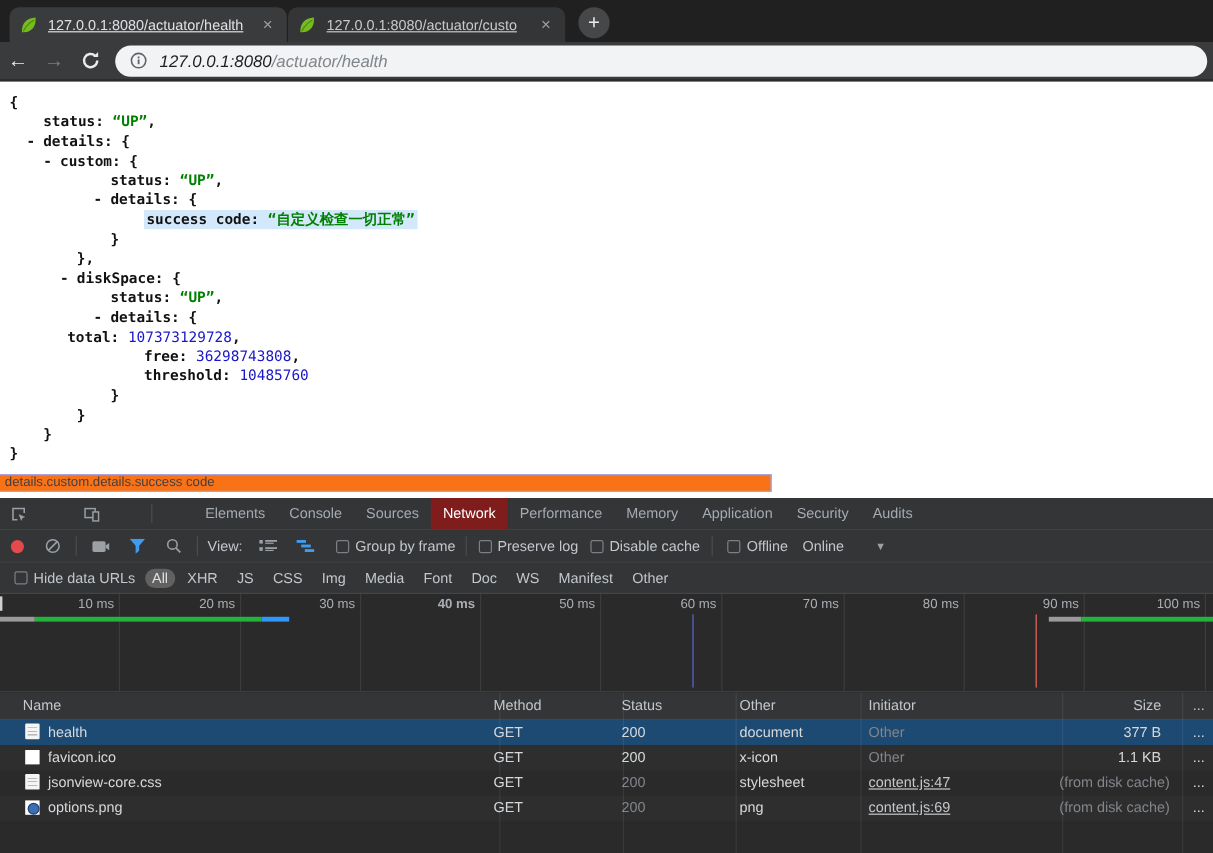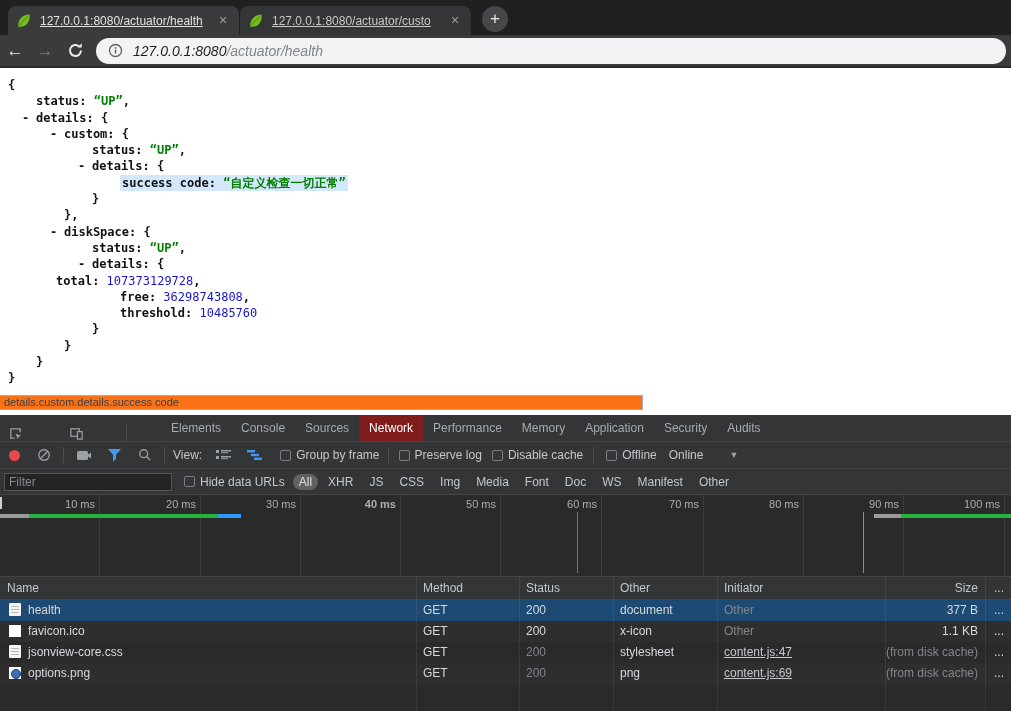--- a/index.html
+++ b/index.html
@@ -42,21 +42,21 @@
   .jline .s { color:#008000; font-weight:700; }
   .jline .n { color:#1a16c9; }
   .jline .hl { background:#d4e8fb; padding:1px 2px; }
   .hintbar { position:absolute; left:0; bottom:5px; width:643px; height:15px; background:#f97316;
              border:1px solid #aaa3dd; border-left:none; font-size:11px; color:#3f3f46;
              line-height:13px; padding-left:4px; }
 
   
   .devtools { flex:1; background:#2a2a2a; display:flex; flex-direction:column;
               color:#c9cdd1; font-size:12px; }
-  .dt-tabbar { height:27px; background:#333537; display:flex; align-items:flex-end;
+  .dt-tabbar { height:27px; background:#333537; display:flex; align-items:center;
                border-bottom:1px solid #454545;gap:30px; }
   .dt-icobtn { padding:0 8px; display:flex; align-items:center; }
   .dt-sep { width:1px; height:16px; background:#4d4d4d; margin:0 4px; }
   .dt-tab { padding:0 10px; height:26px; line-height:26px; color:#a5abb1; }
   .dt-tab.active { background:#7f1d1d; color:#ffffff; }
 
   .dt-toolbar { height:27px; background:#333537; display:flex; align-items:center;
                 border-bottom:1px solid #454545; }
   .rec-dot { width:11px; height:11px; border-radius:50%; background:#e5484d; margin:0 9px 0 9px; }
   .cb { width:11px; height:11px; border:1px solid #7c8086; border-radius:2px; margin:0 5px 0 10px;
@@ -78,21 +78,21 @@
   .tl-bar { position:absolute; top:19px; height:4px; }
   .tl-ev { position:absolute; top:17px; bottom:3px; width:1px; }
   .tl-zero { position:absolute; left:0; top:2px; width:2px; height:12px; background:#cfcfcf; }
 
   .dt-table { flex:1; position:relative; background:#2a2a2a; overflow:hidden; }
   .dt-thead { height:23px; background:#333537; display:flex; align-items:center;
               border-bottom:1px solid #454545; color:#c3c7cb; }
   .dt-row { height:21px; display:flex; align-items:center; color:#d6d9dc; }
   .dt-row.odd { background:#2e2e2e; }
   .dt-row.selected { background:#1d4a73; }
-  .cell { padding-left:7px; overflow:hidden; white-space:nowrap; height:21px; line-height:21px; }
+  .cell { padding-left:7px; overflow:hidden; white-space:nowrap; height:21px; line-height:21px;margin-left:12px; }
   .cell.right { text-align:right; padding-right:7px; padding-left:0; }
   .dim { color:#82868b; }
   .lnk { color:#c5c8cc; text-decoration:underline; }
   .colsep { position:absolute; top:0; bottom:0; width:1px; background:rgba(255,255,255,0.07); }
   .fico { display:inline-block; width:12px; height:13px; margin:0 7px 0 2px; vertical-align:-2px; position:relative; }
   .fico.doc { background:#f5f5f5; border-radius:1px; }
   .fico.doc::after { content:""; position:absolute; left:2px; right:2px; top:3px; height:7px;
       background:repeating-linear-gradient(#b9b9b9 0 1px, transparent 1px 3px); }
   .fico.blank { background:#ffffff; height:12px; }
   .fico.img { background:#ffffff; height:12px; }
@@ -148,21 +148,21 @@
       <span class="url-host">127.0.0.1:8080</span>
         <span class="url-path">/actuator/health</span>
     </div>
   </div>
 
   <div class="page">
     <div id="json-code">
         <div class="jline" style="padding-left: 8px;"><span class="p">{</span></div>
         <div class="jline" style="padding-left: 36px;"><span class="k">status</span><span class="p">: </span><span class="s">“UP”</span><span class="p">,</span></div>
         <div class="jline" style="padding-left: 22px;"><span class="m">-</span><span class="k">details</span><span class="p">: {</span></div>
-        <div class="jline" style="padding-left: 50px;"><span class="m">-</span><span class="k">custom</span><span class="p">: {</span></div>
+        <div class="jline" style="padding-left: 36px;"><span class="m">-</span><span class="k">custom</span><span class="p">: {</span></div>
         <div class="jline" style="padding-left: 92px;"><span class="k">status</span><span class="p">: </span><span class="s">“UP”</span><span class="p">,</span></div>
         <div class="jline" style="padding-left: 78px;"><span class="m">-</span><span class="k">details</span><span class="p">: {</span></div>
         <div class="jline" style="padding-left: 120px;"><span class="hl"><span class="k">success code</span><span class="p">: </span><span class="s">“自定义检查一切正常”</span></span></div>
         <div class="jline" style="padding-left: 92px;"><span class="p">}</span></div>
         <div class="jline" style="padding-left: 64px;"><span class="p">},</span></div>
         <div class="jline" style="padding-left: 50px;"><span class="m">-</span><span class="k">diskSpace</span><span class="p">: {</span></div>
         <div class="jline" style="padding-left: 92px;"><span class="k">status</span><span class="p">: </span><span class="s">“UP”</span><span class="p">,</span></div>
         <div class="jline" style="padding-left: 78px;"><span class="m">-</span><span class="k">details</span><span class="p">: {</span></div>
         <div class="jline" style="padding-left: 56px;"><span class="k">total</span><span class="p">: </span><span class="n">107373129728</span><span class="p">,</span></div>
         <div class="jline" style="padding-left: 120px;"><span class="k">free</span><span class="p">: </span><span class="n">36298743808</span><span class="p">,</span></div>
@@ -257,21 +257,20 @@
       <span class="cb"></span>
       <span class="dt-label">Disable cache</span>
       <span class="dt-sep" style="margin:0 10px;"></span>
       <span class="cb" style="margin-left:2px;"></span>
       <span class="dt-label">Offline</span>
       <span class="dt-label" style="margin-left:12px;">Online</span>
       <span class="dd-arrow">▼</span>
     </div>
 
     <div class="dt-filterbar">
-      <input class="filter-input" placeholder="Filter" style="">
       <span class="cb" style="margin-left:12px;"></span>
       <span class="dt-label">Hide data URLs</span>
       <div id="dt-pills" style="display:flex; margin-left:6px;">
           <span class="pill active">All</span>
           <span class="pill">XHR</span>
           <span class="pill">JS</span>
           <span class="pill">CSS</span>
           <span class="pill">Img</span>
           <span class="pill">Media</span>
           <span class="pill">Font</span>

